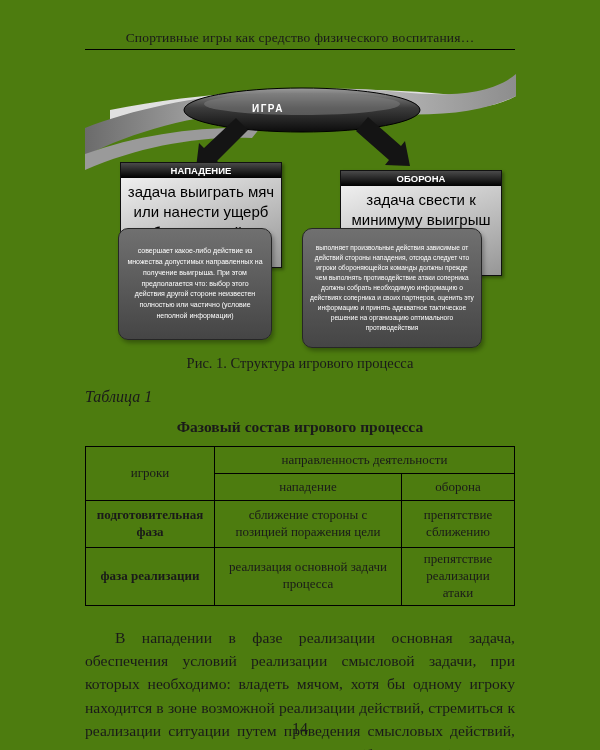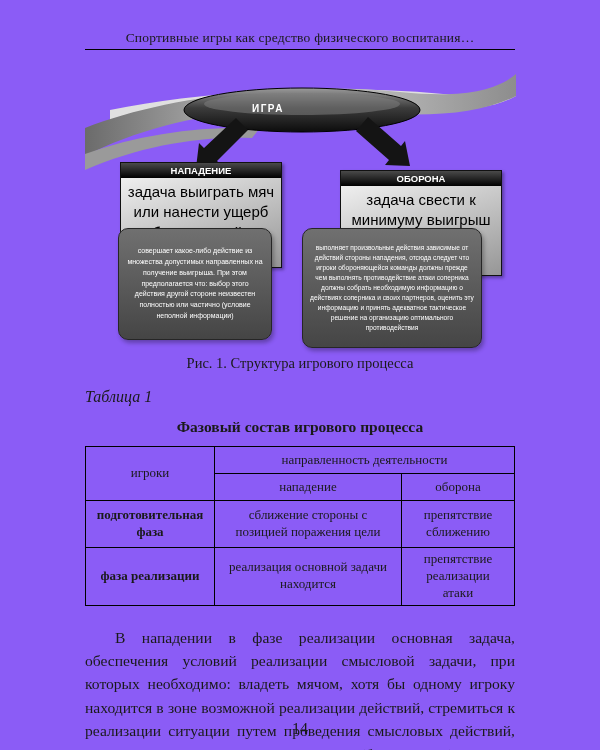--- a/index.html
+++ b/index.html
@@ -1,17 +1,17 @@
 <!DOCTYPE html>
 <html lang="ru"><head>
 <meta charset="utf-8">
 <style>
   html,body{margin:0;padding:0;background:#ffffff;}
   .page{
-    width:600px;height:750px;position:relative;background:#8b5cf6;overflow:hidden;
+    width:600px;height:750px;position:relative;background:#4d7c0f;overflow:hidden;
     font-family:"Liberation Serif","DejaVu Serif",serif;color:#1a1a1a;
   }
   .running-head{padding-top:30px;text-align:center;font-size:13.5px;letter-spacing:.2px;}
   .head-rule{margin:3px 85px 0;border-bottom:1.5px solid #000;height:0;}
 
   .diagram{position:relative;height:285px;margin-top:16px;}
   .diagram svg{position:absolute;left:0;top:0;}
   .root-label{
     position:absolute;left:252px;top:37px;width:100px;text-align:left;color:#fff;
     font-family:"Liberation Sans","DejaVu Sans",sans-serif;font-size:10px;font-weight:bold;letter-spacing:1.5px;
@@ -123,21 +123,21 @@
         <td class="colA">нападение</td>
         <td>оборона</td>
       </tr>
       <tr class="drow">
         <td class="rowname">подготовительная фаза</td>
         <td>сближение стороны с позицией поражения цели</td>
         <td>препятствие сближению</td>
       </tr>
       <tr class="drow">
         <td class="rowname">фаза реализации</td>
-        <td>реализация основной задачи находится</td>
+        <td>реализация основной задачи процесса</td>
         <td>препятствие реализации атаки</td>
       </tr>
     </tbody>
   </table>
 
   <p class="body-par">В нападении в фазе реализации основная задача, обеспечения условий реализации смысловой задачи, при которых необходимо: владеть мячом, хотя бы одному игроку находится в зоне возможной реализации действий, стремиться к реализации ситуации путем проведения смысловых действий, направленных на достижение результата (бросок, удар).</p>
 
   <div class="page-num">14</div>
 
 </div>

